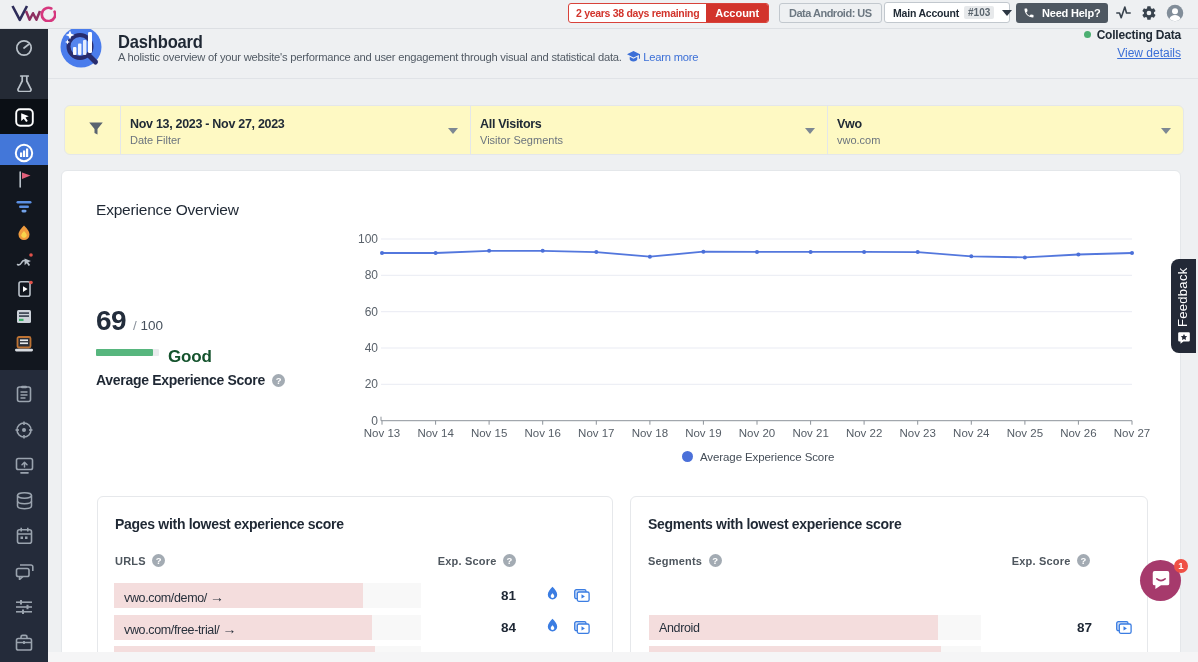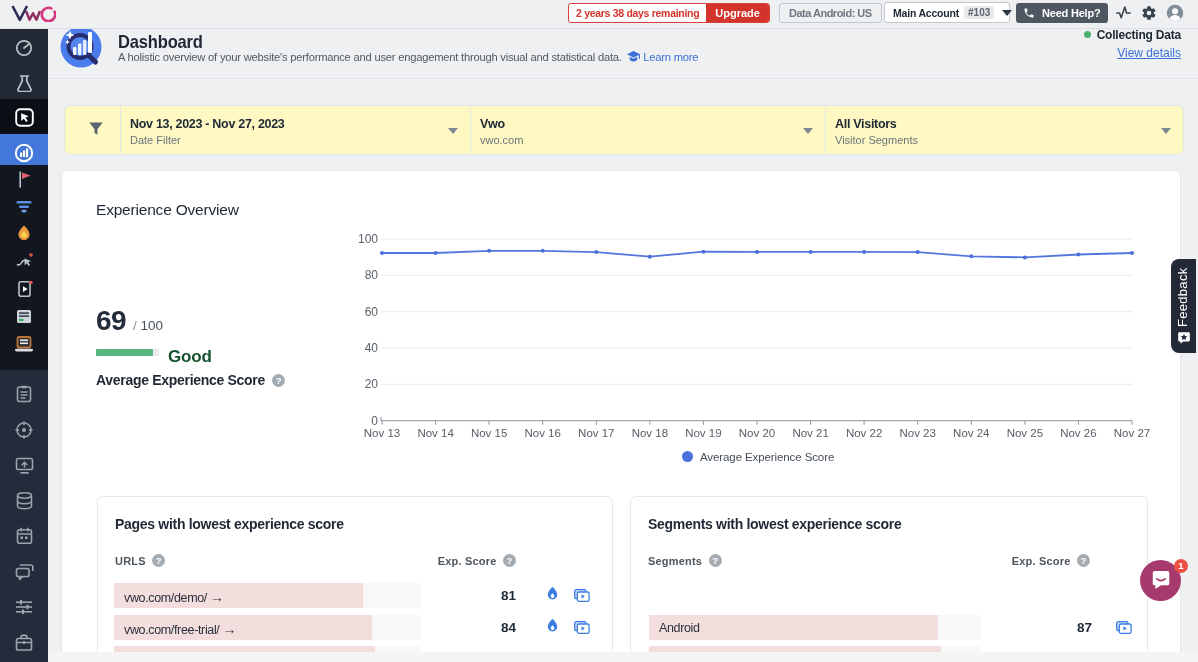--- a/index.html
+++ b/index.html
@@ -73,21 +73,21 @@
 <body>
 
 <div id="topbar">
   <svg id="vwologo" style="position:absolute;left:10px;top:4px" width="46" height="18" viewBox="0 0 46 18">
       <path d="M2.5 2 L9.8 15.8 L17 2" fill="none" stroke="#2e2d5a" stroke-width="2.6" stroke-linejoin="round"></path>
 <path d="M16 7 L19.6 15.8 L23 9.2 L26.4 15.8 L30 7" fill="none" stroke="#8e2f60" stroke-width="2.5" stroke-linejoin="round"></path>
 <path d="M41.3 4.4 A6.7 6.7 0 1 0 44.6 7.7" fill="none" stroke="#d6377e" stroke-width="2.7" stroke-linecap="round"></path>
     </svg>
   <div class="pill">
       <span class="txt">2 years 38 days remaining</span>
-      <span class="upg">Upgrade</span>
+      <span class="upg">Account</span>
     </div>
   <div class="dregion">Data Android: US</div>
   <div class="account">
       <span class="nm">Main Account</span>
       <span class="bdg">#103</span>
       <span class="car"></span>
     </div>
   <div class="needhelp"><svg width="12" height="12" viewBox="0 0 24 24" style="margin-right:7px">
         <path fill="#fff" d="M6.6 10.8c1.4 2.8 3.8 5.1 6.6 6.6l2.2-2.2c.3-.3.7-.4 1-.2 1.1.4 2.3.6 3.6.6.6 0 1 .4 1 1V20c0 .6-.4 1-1 1C10.6 21 3 13.4 3 4c0-.6.4-1 1-1h3.5c.6 0 1 .4 1 1 0 1.2.2 2.4.6 3.6.1.3 0 .7-.2 1l-2.3 2.2z"></path>
       </svg>Need Help?</div>
@@ -244,28 +244,28 @@
   <div class="fsec" style="width:56px">
     <svg style="position:absolute;left:22px;top:13px" width="18" height="19" viewBox="0 0 24 24">
         <path fill="#5a6470" d="M3 4h18l-7 8.5V20l-4-2v-5.5L3 4z"></path>
       </svg>
   </div>
   <div class="fsec" style="width:350px">
       <div class="t1">Nov 13, 2023 - Nov 27, 2023</div>
       <div class="t2">Date Filter</div>
       <div class="chev"></div>
     </div>
+  <div class="fsec" style="width:357px">
+      <div class="t1">All Visitors</div>
+      <div class="t2">Visitor Segments</div>
+      <div class="chev"></div>
+    </div>
   <div class="fsec" style="width:355px">
       <div class="t1">Vwo</div>
       <div class="t2">vwo.com</div>
-      <div class="chev"></div>
-    </div>
-  <div class="fsec" style="width:357px">
-      <div class="t1">All Visitors</div>
-      <div class="t2">Visitor Segments</div>
       <div class="chev"></div>
     </div>
 </div>
 
 <div id="main">
   <div id="eo-title">Experience Overview</div>
   <div id="score92">69</div>
   <div id="score100"><span style="color:#8a929c">/</span> 100</div>
   <div id="pbar">
       <div class="fill"></div>

